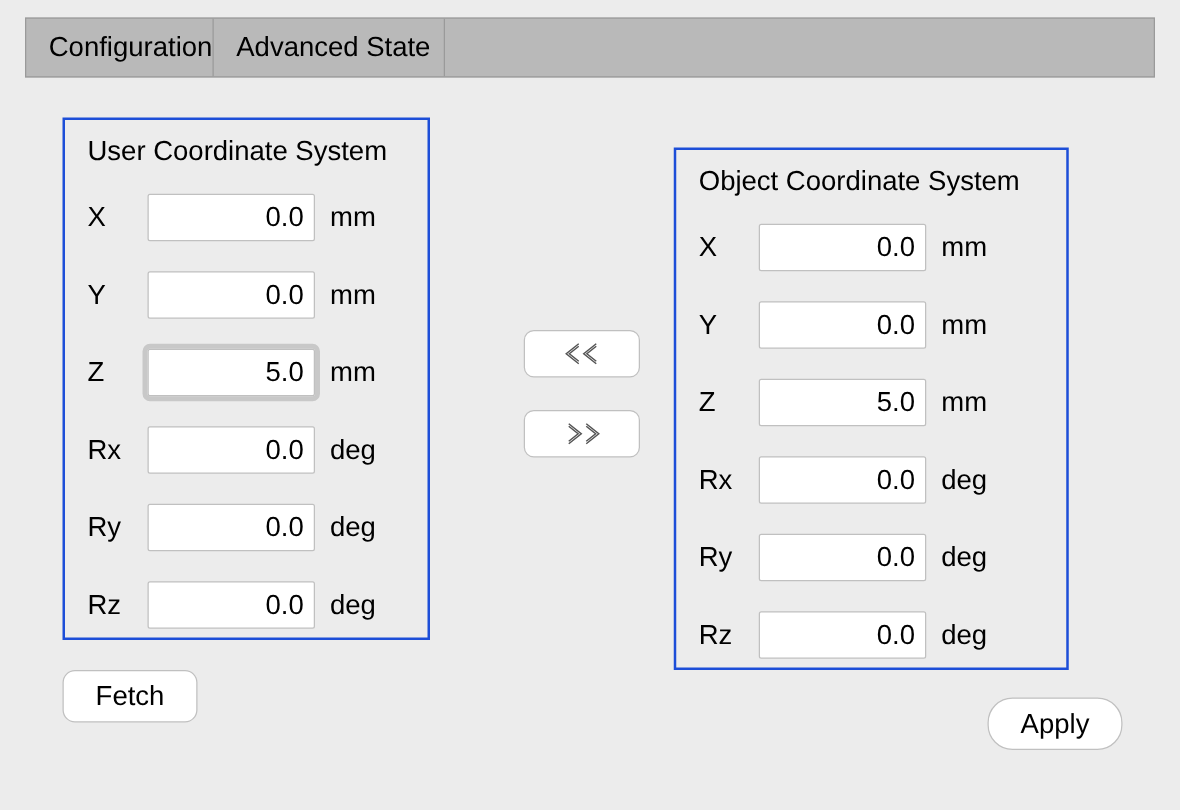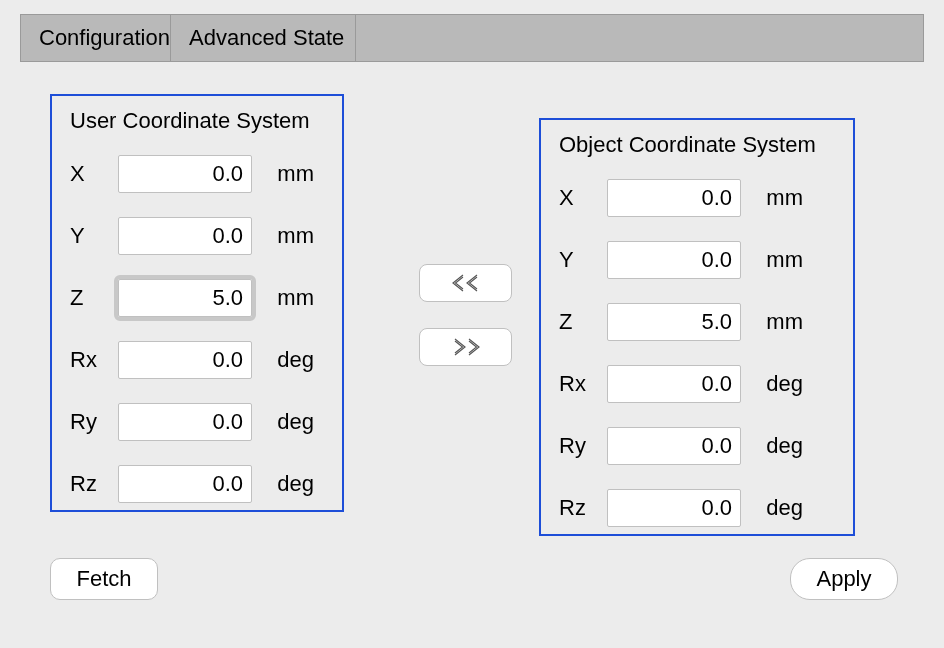--- a/index.html
+++ b/index.html
@@ -13,30 +13,30 @@
 .tab:nth-child(2){ width:185px; }
 .tab:nth-child(3){ width:210px; }
 
 .group { position:absolute; border:2px solid #1d4ed8; background:#ececec; padding:12px 12px 18px 18px; }
 .group.ucs { left:50px;  top:94px; width:294px; height:418px; }
 .group.ocs { left:539px; top:94px; width:316px; height:418px;margin-top:24px; }
 .group .title { margin-bottom:8px; }
 
 .row { display:flex; align-items:center; height:44px; margin-top:18px; }
 .row .label { width:48px; }
-.row .unit  { margin-left:12px; width:50px;text-align:right; }
+.row .unit  { margin-left:12px; width:50px; }
 
 .field { width:134px; height:38px; background:#fff; border:1px solid #c0c0c0; border-radius:2px; padding-right:8px; text-align:right; font:inherit; }
 .field.focus { outline:4px solid #c8c8c8; }
 
 .tbutton { position:absolute; width:93px; height:38px; background:#fff; border:1px solid #c0c0c0; border-radius:8px; display:flex; align-items:center; justify-content:center; cursor:pointer; }
 .btn-left  { left:419px; top:264px; }
 .btn-right { left:419px; top:328px; }
 
-.btn-fetch { position:absolute; left:50px;  top:558px; width:108px; height:42px; background:#fff; border:1px solid #c0c0c0; border-radius:10px; font:inherit; display:flex; align-items:center; justify-content:center; cursor:pointer; }
+.btn-fetch { position:absolute; left:50px;  top:536px; width:108px; height:42px; background:#fff; border:1px solid #c0c0c0; border-radius:10px; font:inherit; display:flex; align-items:center; justify-content:center; cursor:pointer; }
 .btn-apply { position:absolute; left:790px; top:558px; width:108px; height:42px; background:#fff; border:1px solid #c0c0c0; border-radius:20px; font:inherit; display:flex; align-items:center; justify-content:center; cursor:pointer; }
 </style>
 </head>
 <body>
 
 <div class="tabs">
   <div class="tab">
       <span>Configuration</span>
     </div>
   <div class="tab">

